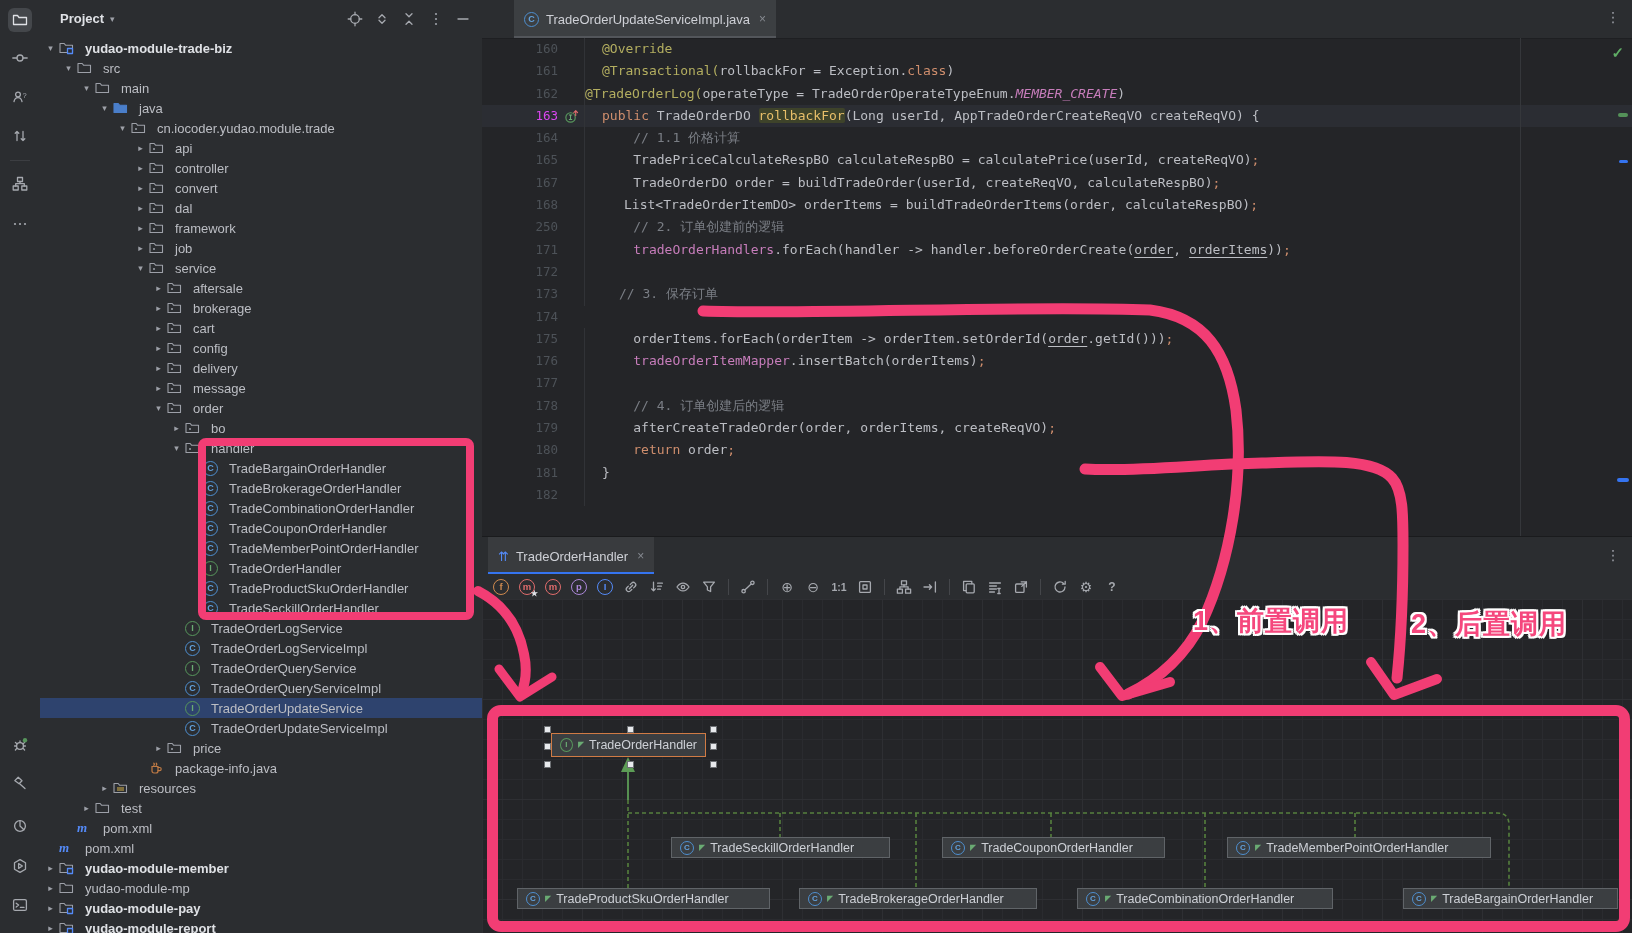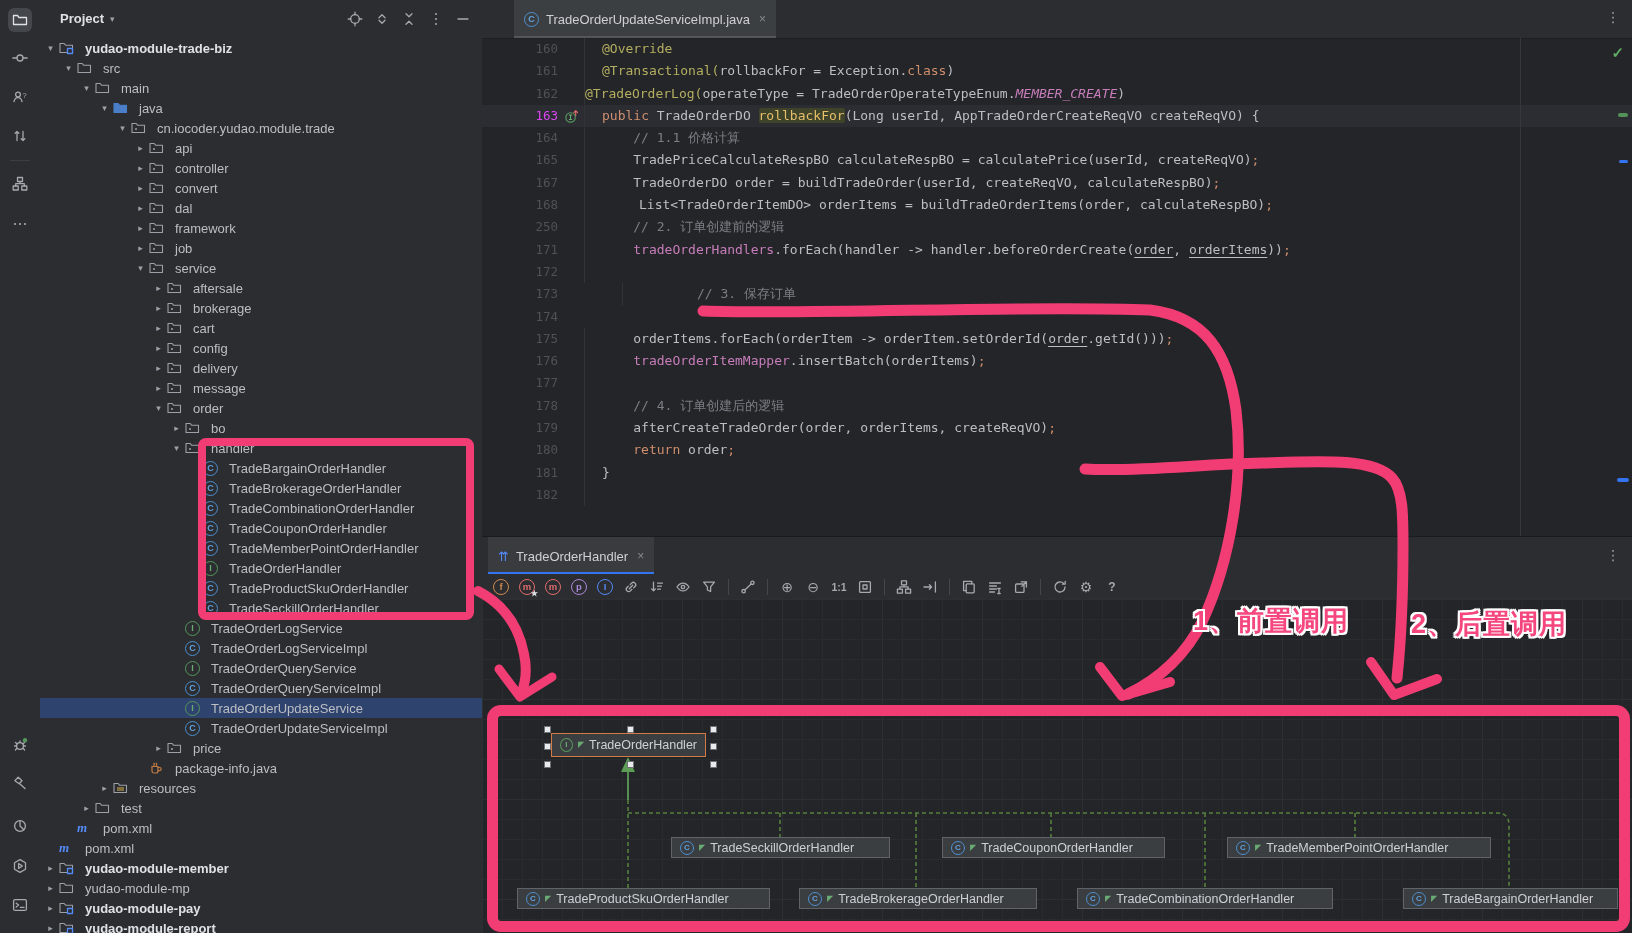--- a/index.html
+++ b/index.html
@@ -622,25 +622,25 @@
         <div class="cline"><span class="gut">161</span><span class="gslot"></span><span class="ccode" style="padding-left: 17px;"><span class="tk-a">@Transactional(</span><span class="tk-p">rollbackFor = Exception.</span><span class="tk-k">class</span><span class="tk-p">)</span></span></div>
         <div class="cline"><span class="gut">162</span><span class="gslot"></span><span class="ccode" style=""><span class="tk-a">@TradeOrderLog(</span><span class="tk-p">operateType = TradeOrderOperateTypeEnum.</span><span class="tk-e">MEMBER_CREATE</span><span class="tk-p">)</span></span></div>
         <div class="cline caret"><span class="gut cur">163</span><span class="gslot"><svg width="15" height="15" viewBox="0 0 16 16" fill="none">
               <circle cx="7" cy="9" r="5" stroke="#57965c" stroke-width="1.3"></circle>
               <text x="7" y="11.8" text-anchor="middle" font-size="8" font-weight="bold" fill="#6aab73">I</text>
               <path d="M12.5 7V1.8M12.5 1.8l-2 2M12.5 1.8l2 2" stroke="#e06c6c" stroke-width="1.2" stroke-linecap="round"></path>
             </svg></span><span class="ccode" style="padding-left: 17px;"><span class="tk-k">public </span><span class="tk-p">TradeOrderDO </span><span class="tk-m">rollbackFor</span><span class="tk-p">(Long userId, AppTradeOrderCreateReqVO createReqVO) {</span></span></div>
         <div class="cline"><span class="gut">164</span><span class="gslot"></span><span class="ccode" style="padding-left: 48.3px;"><span class="tk-c">// 1.1 价格计算</span></span></div>
         <div class="cline"><span class="gut">165</span><span class="gslot"></span><span class="ccode" style="padding-left: 48.3px;"><span class="tk-p">TradePriceCalculateRespBO calculateRespBO = calculatePrice(userId, createReqVO)</span><span class="tk-s">;</span></span></div>
         <div class="cline"><span class="gut">167</span><span class="gslot"></span><span class="ccode" style="padding-left: 48.3px;"><span class="tk-p">TradeOrderDO order = buildTradeOrder(userId, createReqVO, calculateRespBO)</span><span class="tk-s">;</span></span></div>
-        <div class="cline"><span class="gut">168</span><span class="gslot"></span><span class="ccode" style="padding-left: 54px;"><span class="tk-p">List&lt;TradeOrderItemDO&gt; orderItems = buildTradeOrderItems(order, calculateRespBO)</span><span class="tk-s">;</span></span></div>
+        <div class="cline"><span class="gut">168</span><span class="gslot"></span><span class="ccode" style="padding-left: 39px;"><span class="tk-p">List&lt;TradeOrderItemDO&gt; orderItems = buildTradeOrderItems(order, calculateRespBO)</span><span class="tk-s">;</span></span></div>
         <div class="cline"><span class="gut">250</span><span class="gslot"></span><span class="ccode" style="padding-left: 48.3px;"><span class="tk-c">// 2. 订单创建前的逻辑</span></span></div>
         <div class="cline"><span class="gut">171</span><span class="gslot"></span><span class="ccode" style="padding-left: 48.3px;"><span class="tk-f">tradeOrderHandlers</span><span class="tk-p">.forEach(handler -&gt; handler.beforeOrderCreate(</span><span class="tk-u">order</span><span class="tk-p">, </span><span class="tk-u">orderItems</span><span class="tk-p">))</span><span class="tk-s">;</span></span></div>
         <div class="cline"><span class="gut">172</span><span class="gslot"></span><span class="ccode" style="padding-left: 48.3px;"></span></div>
-        <div class="cline"><span class="gut">173</span><span class="gslot"></span><span class="ccode" style="padding-left: 74px; margin-left: 38px;"><span class="tk-c">// 3. 保存订单</span></span></div>
+        <div class="cline"><span class="gut">173</span><span class="gslot"></span><span class="ccode" style="padding-left: 34px;"><span class="tk-c">// 3. 保存订单</span></span></div>
         <div class="cline"><span class="gut">174</span><span class="gslot"></span></div>
         <div class="cline"><span class="gut">175</span><span class="gslot"></span><span class="ccode" style="padding-left: 48.3px;"><span class="tk-p">orderItems.forEach(orderItem -&gt; orderItem.setOrderId(</span><span class="tk-u">order</span><span class="tk-p">.getId()))</span><span class="tk-s">;</span></span></div>
         <div class="cline"><span class="gut">176</span><span class="gslot"></span><span class="ccode" style="padding-left: 48.3px;"><span class="tk-f">tradeOrderItemMapper</span><span class="tk-p">.insertBatch(orderItems)</span><span class="tk-s">;</span></span></div>
         <div class="cline"><span class="gut">177</span><span class="gslot"></span><span class="ccode" style="padding-left: 48.3px;"></span></div>
         <div class="cline"><span class="gut">178</span><span class="gslot"></span><span class="ccode" style="padding-left: 48.3px;"><span class="tk-c">// 4. 订单创建后的逻辑</span></span></div>
         <div class="cline"><span class="gut">179</span><span class="gslot"></span><span class="ccode" style="padding-left: 48.3px;"><span class="tk-p">afterCreateTradeOrder(order, orderItems, createReqVO)</span><span class="tk-s">;</span></span></div>
         <div class="cline"><span class="gut">180</span><span class="gslot"></span><span class="ccode" style="padding-left: 48.3px;"><span class="tk-k">return</span><span class="tk-p"> order</span><span class="tk-s">;</span></span></div>
         <div class="cline"><span class="gut">181</span><span class="gslot"></span><span class="ccode" style="padding-left: 17px;"><span class="tk-p">}</span></span></div>
         <div class="cline"><span class="gut">182</span><span class="gslot"></span><span class="ccode" style="padding-left: 17px;"></span></div>
       </div>

